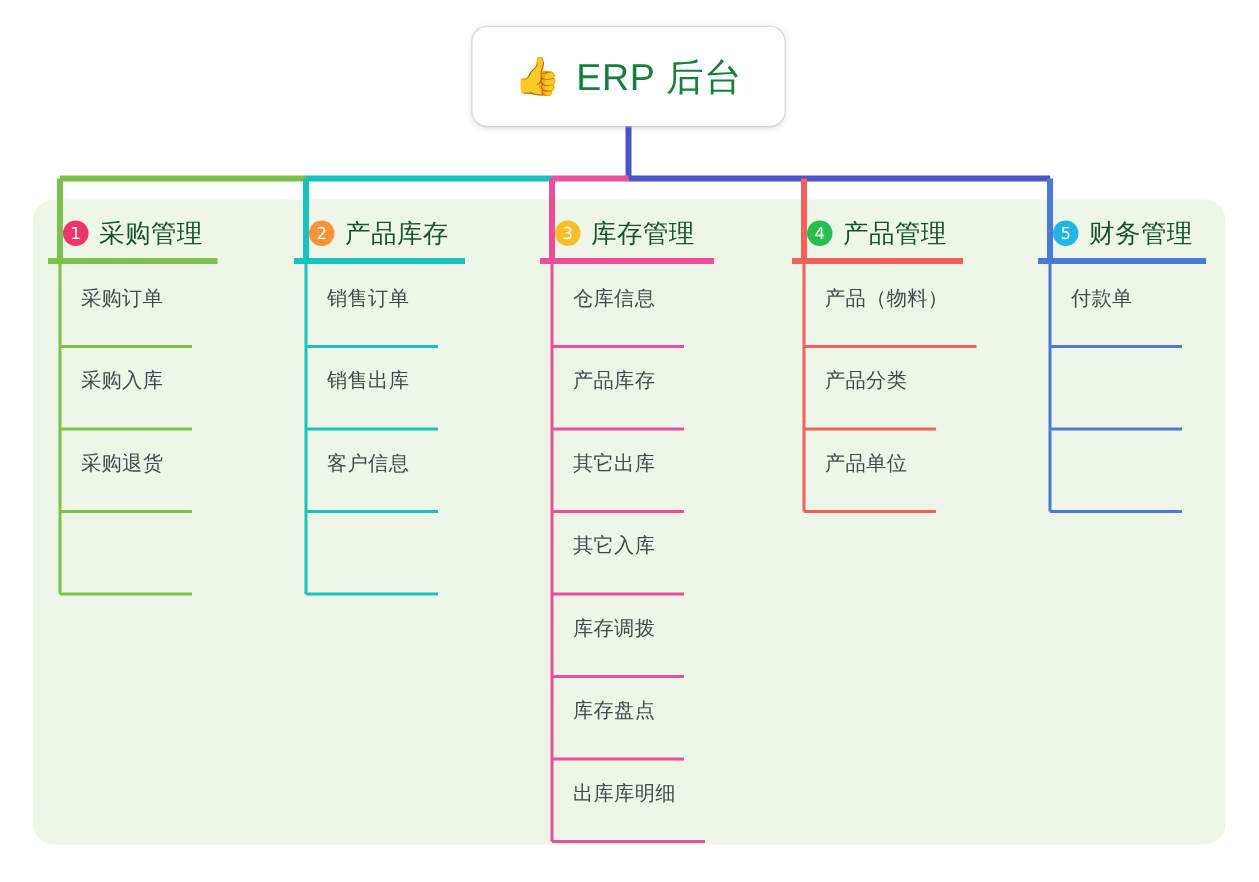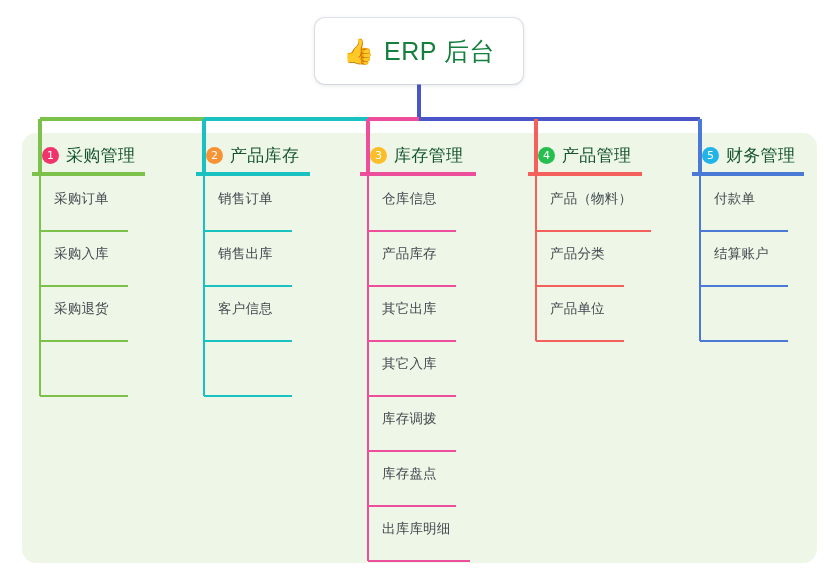--- a/index.html
+++ b/index.html
@@ -242,20 +242,17 @@
       </div>
       <div class="col" style="left: 692px; width: 112px;">
         <div class="col-head">
           <span class="badge" style="background: rgb(32, 180, 232);">5</span>
           <span class="col-title">财务管理</span>
         </div>
         <div class="items" style="margin-top: -9px;">
           <div class="item">
             <span class="item-label">付款单</span>
           </div>
-          <div class="item">
-            <span class="item-label">结算账户</span>
-          </div>
         </div>
       </div>
     </div>
 
 </div>
 
 </body></html>

